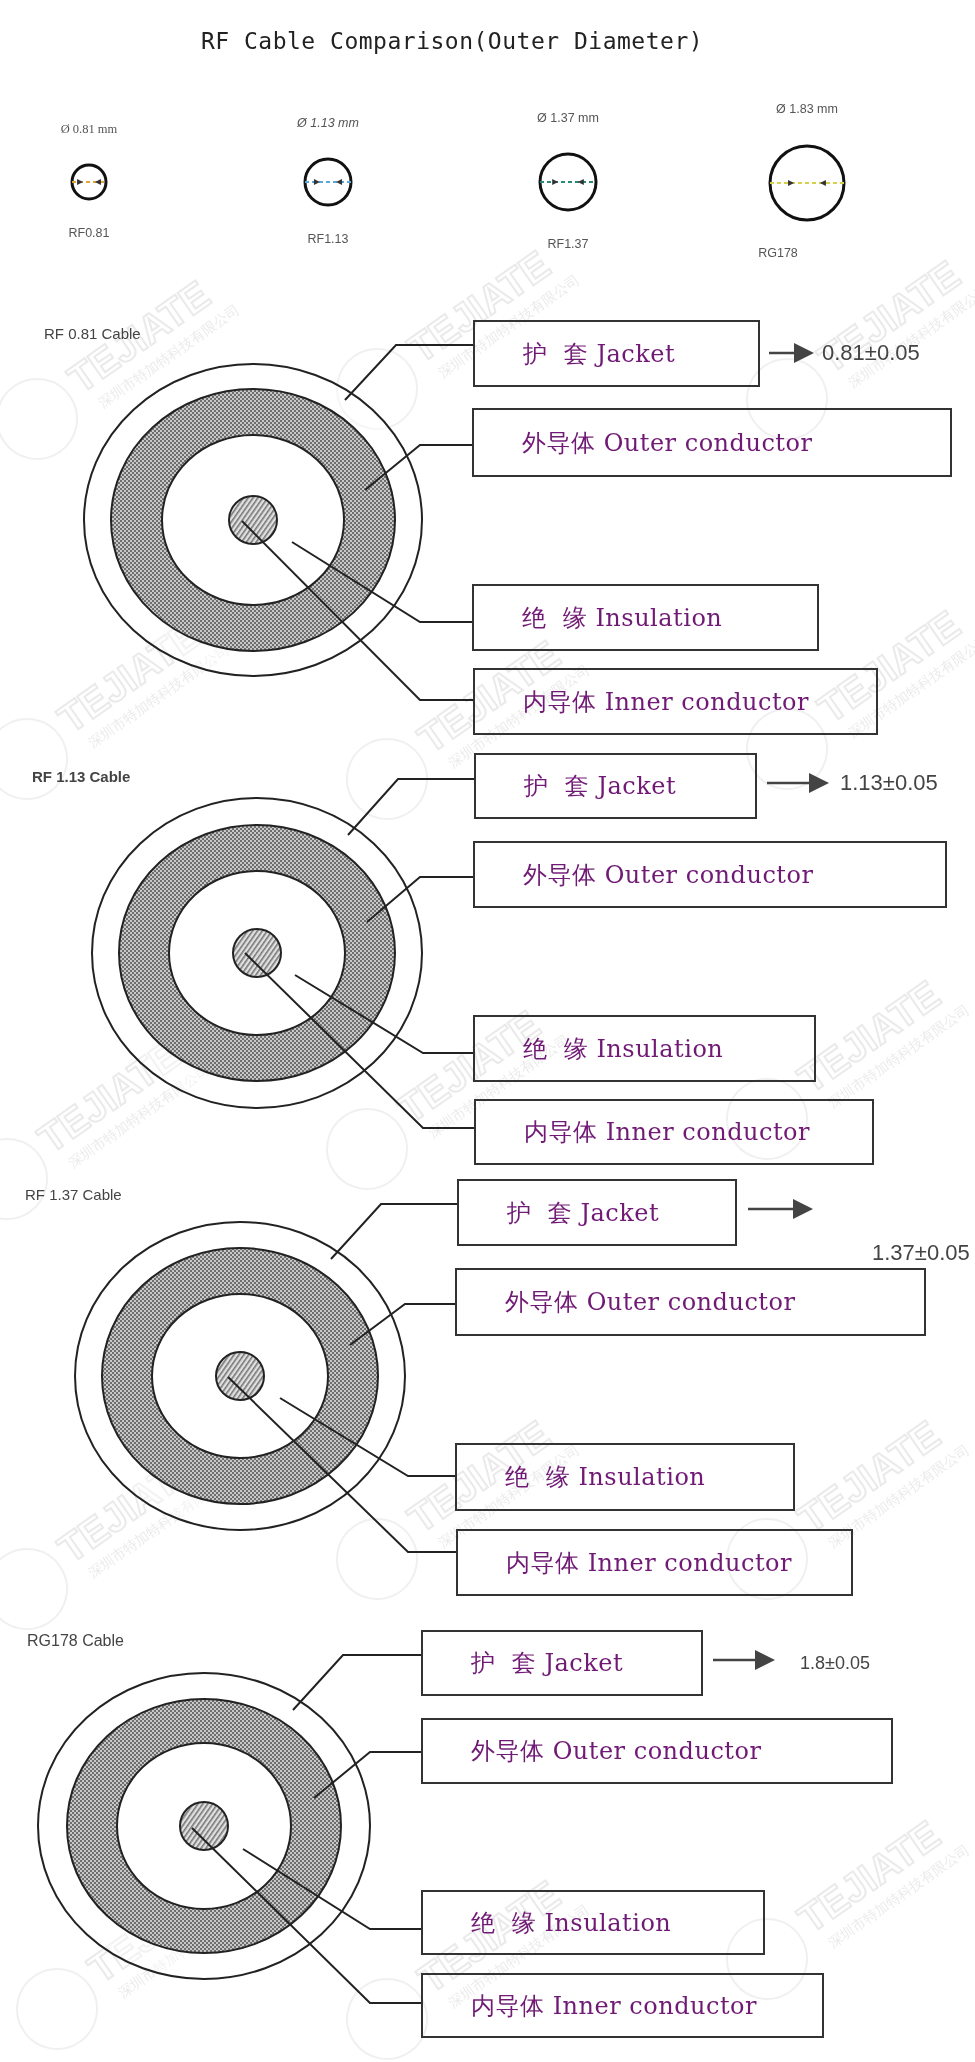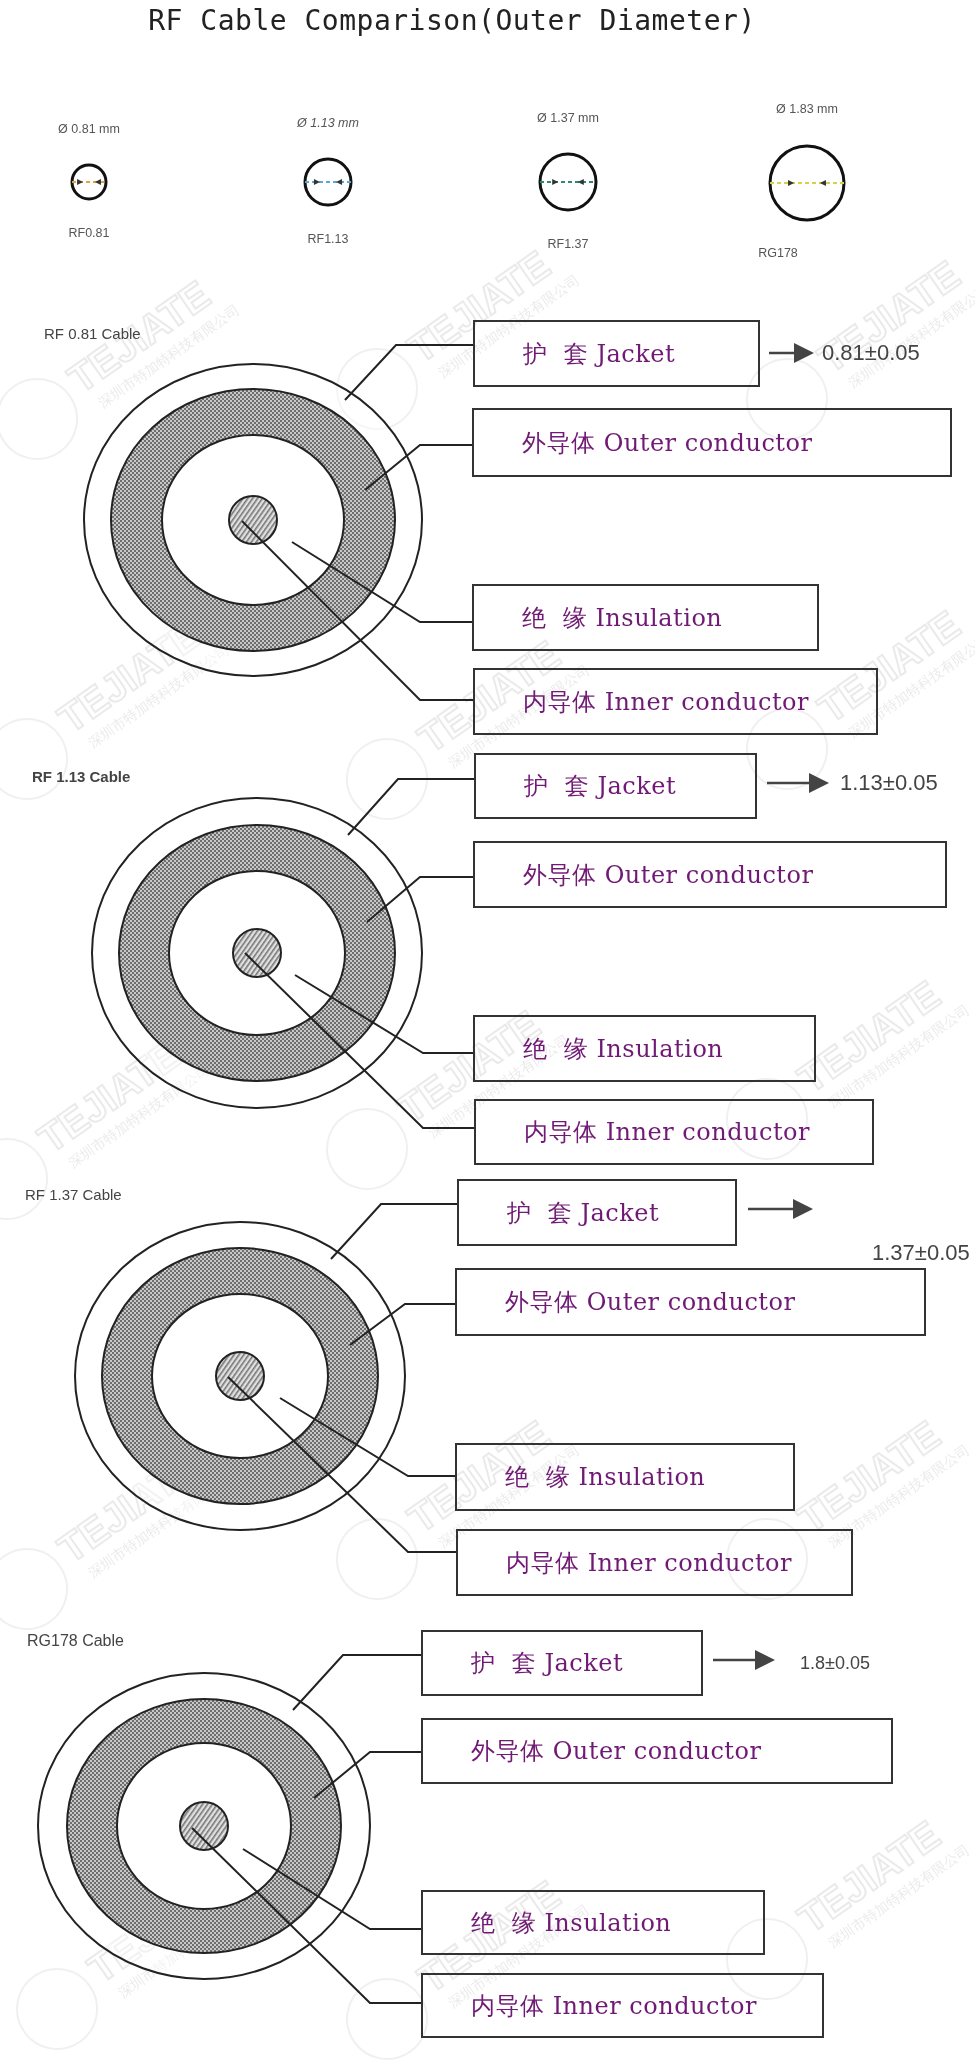--- a/index.html
+++ b/index.html
@@ -1,20 +1,20 @@
 <!DOCTYPE html>
 <html><head>
 <meta charset="utf-8">
 <style>
   html, body { margin: 0; padding: 0; background: #ffffff; }
   body { width: 975px; height: 2062px; position: relative; overflow: hidden;
          font-family: "DejaVu Sans", sans-serif; color: #333; }
   #canvas { position: absolute; left: 0; top: 0; width: 975px; height: 2062px; }
-  .title { position: absolute; left: 0; top: 4px; width: 904px; text-align: center;
-           font-family: "DejaVu Sans Mono", "Liberation Mono", monospace; font-size: 28px;
+  .title { position: absolute; left: 0; top: 28px; width: 904px; text-align: center;
+           font-family: "DejaVu Sans Mono", "Liberation Mono", monospace; font-size: 23px;
            color: #222; letter-spacing: 0.5px; }
   .cmp-dia { position: absolute; font-family: "Liberation Sans", sans-serif; font-size: 12.5px;
              color: #555; transform: translateX(-50%); white-space: nowrap; }
   .cmp-name { position: absolute; font-family: "Liberation Sans", sans-serif; font-size: 12.5px;
               color: #555; transform: translateX(-50%); white-space: nowrap; }
   .cable-label { position: absolute; font-family: "Liberation Sans", sans-serif; font-size: 15px;
                  color: #444; white-space: nowrap; }
   .cable-label.small { font-size: 16px; }
   .box { position: absolute; border: 2.5px solid #333; background: transparent; box-sizing: border-box;
          display: flex; align-items: center; }
@@ -189,21 +189,21 @@
         <polyline points="243,1849 370,1929 421,1929" fill="none" stroke="#222" stroke-width="2"></polyline>
         <polyline points="192,1828 370,2003 421,2003" fill="none" stroke="#222" stroke-width="2"></polyline>
         <line x1="713" y1="1660" x2="770" y2="1660" stroke="#444" stroke-width="2.5" marker-end="url(#arrowhead)"></line>
       </g>
     </g>
 </svg>
 
 <div class="title">RF Cable Comparison(Outer Diameter)</div>
 
 <div id="html-layer">
-    <div class="cmp-dia" style="left: 89px; top: 122px;">Ø 0.81 mm</div>
+    <div class="cmp-dia" style="left: 89px; top: 122px; font-family: Liberation Serif, serif;">Ø 0.81 mm</div>
     <div class="cmp-name" style="left: 89px; top: 226px;">RF0.81</div>
     <div class="cmp-dia" style="left: 328px; top: 116px; font-style: italic;">Ø 1.13 mm</div>
     <div class="cmp-name" style="left: 328px; top: 232px;">RF1.13</div>
     <div class="cmp-dia" style="left: 568px; top: 111px;">Ø 1.37 mm</div>
     <div class="cmp-name" style="left: 568px; top: 237px;">RF1.37</div>
     <div class="cmp-dia" style="left: 807px; top: 102px;">Ø 1.83 mm</div>
     <div class="cmp-name" style="left: 778px; top: 246px;">RG178</div>
     <div class="cable-label" style="left: 44px; top: 325px;">RF 0.81 Cable</div>
     <div class="box" style="left: 473px; top: 320px; width: 287px; height: 67px;">
       <span>护  套 Jacket</span>

